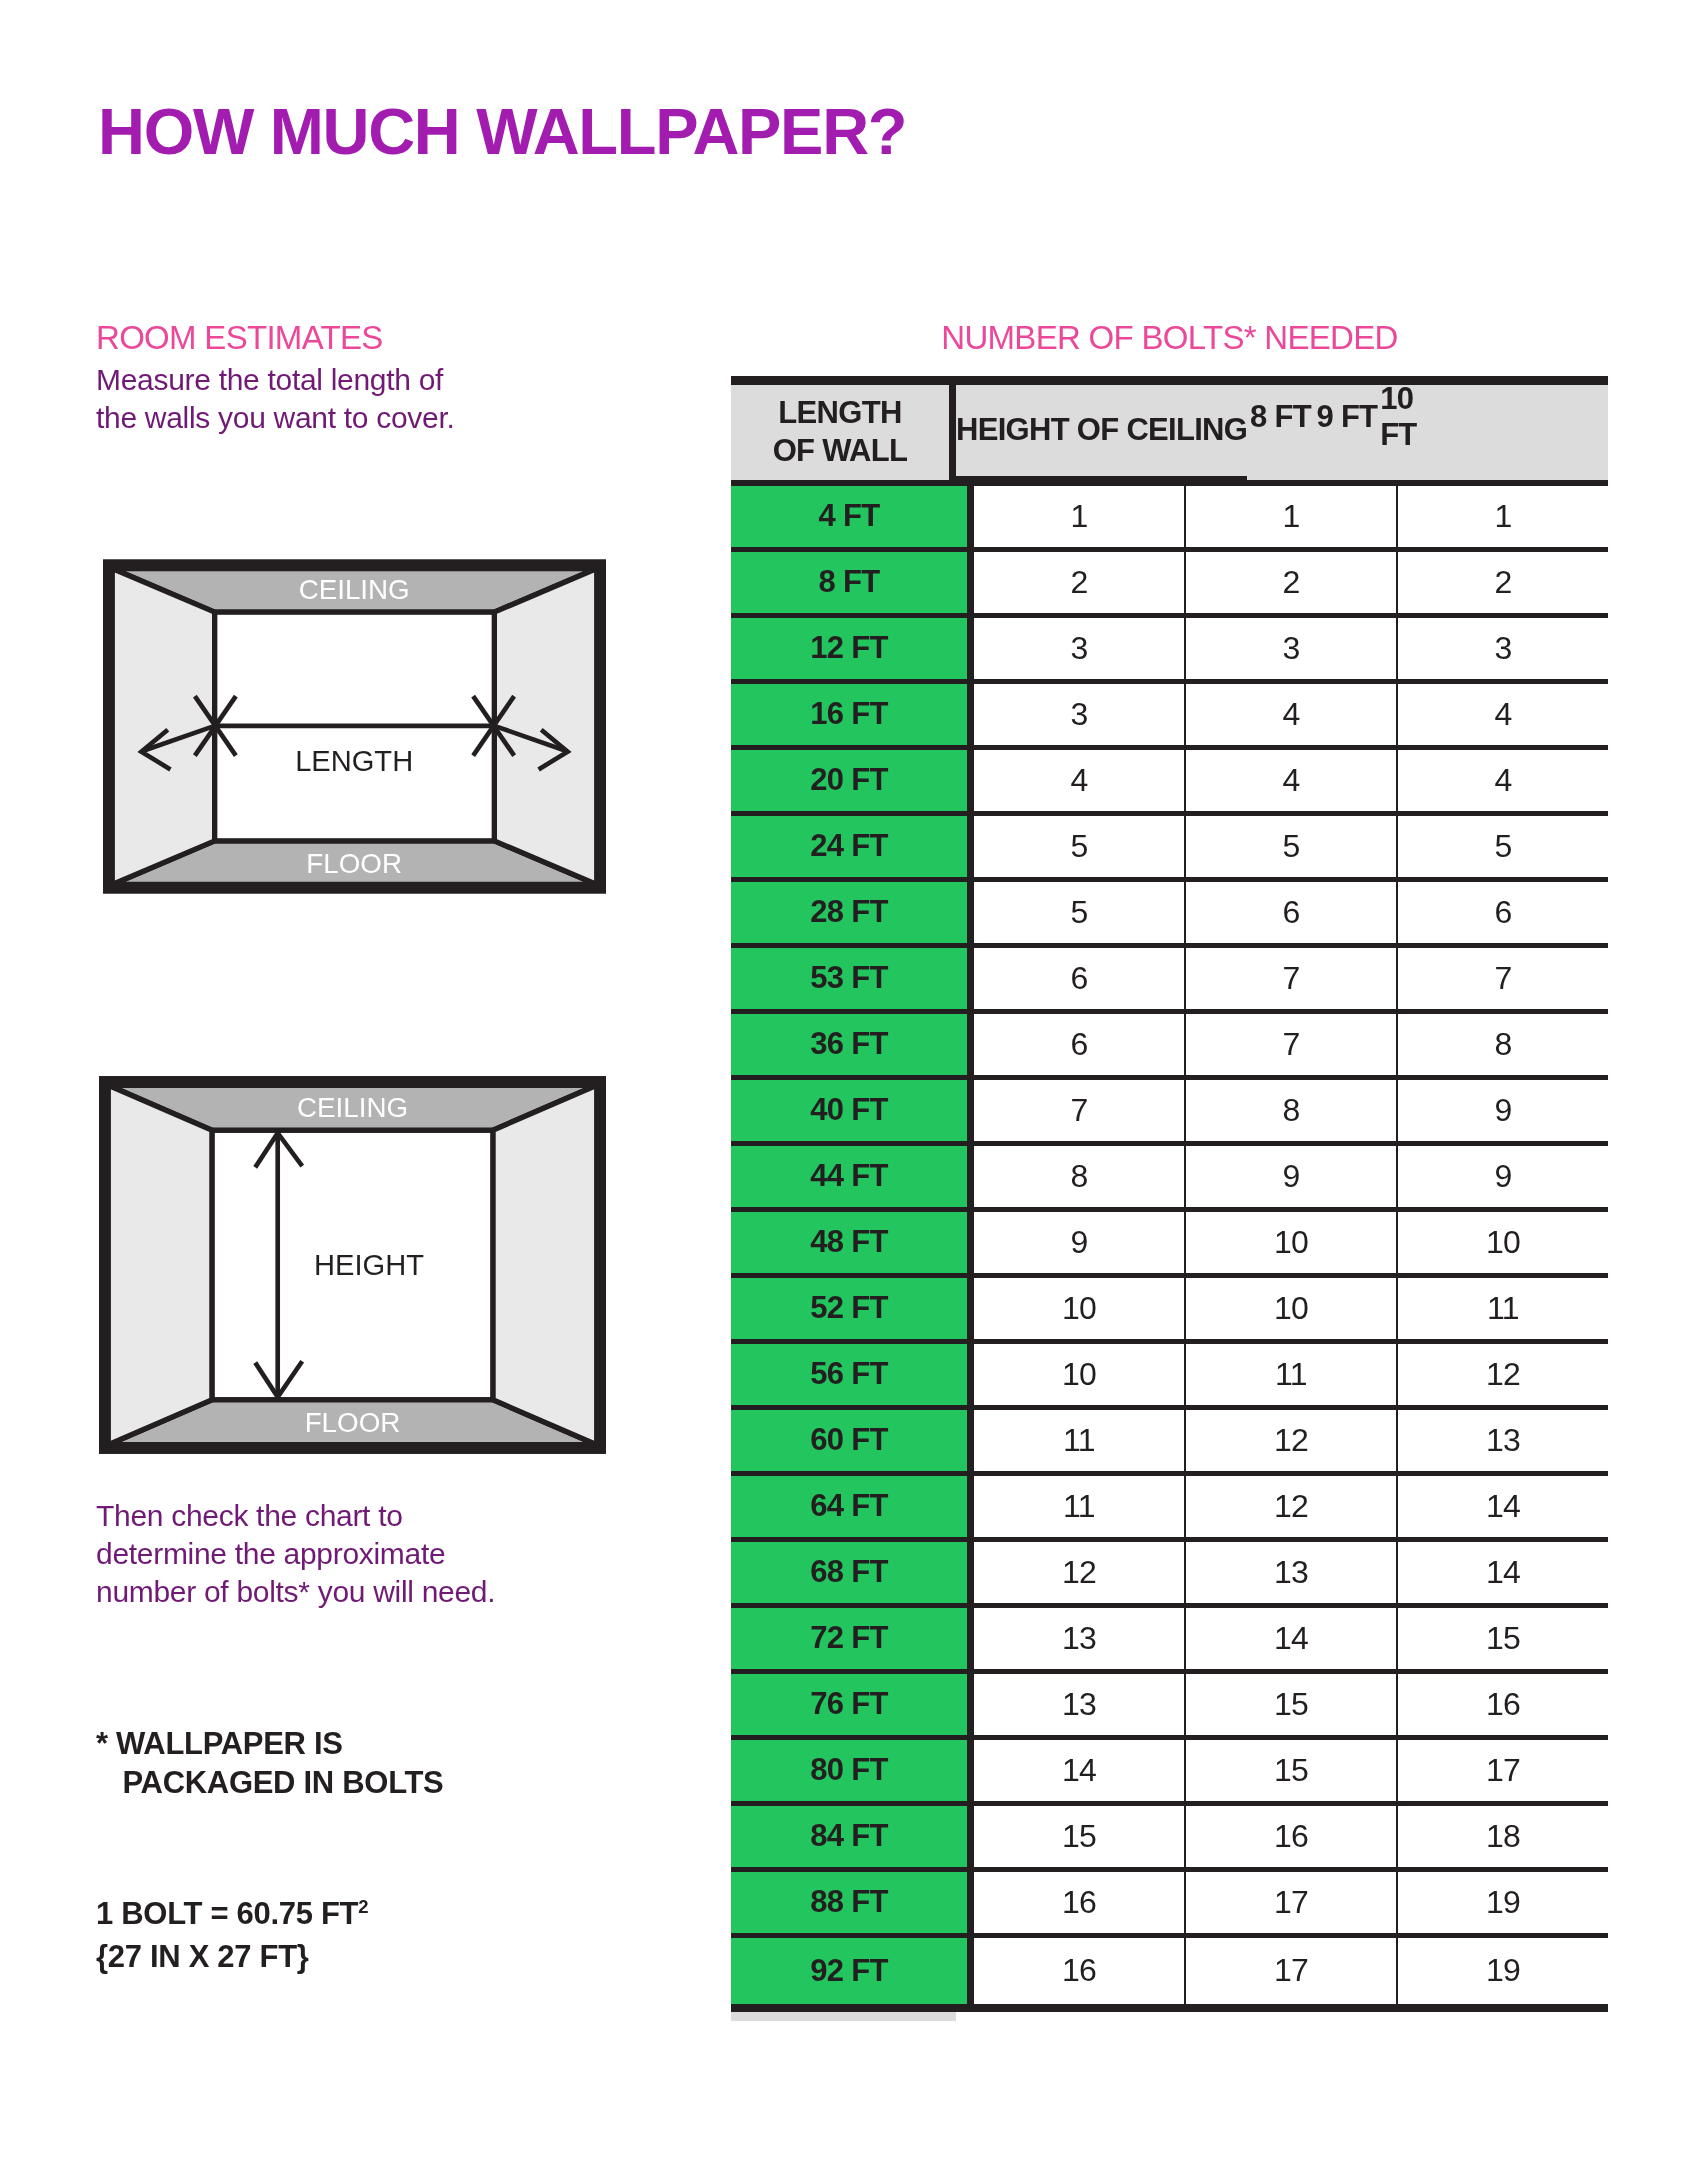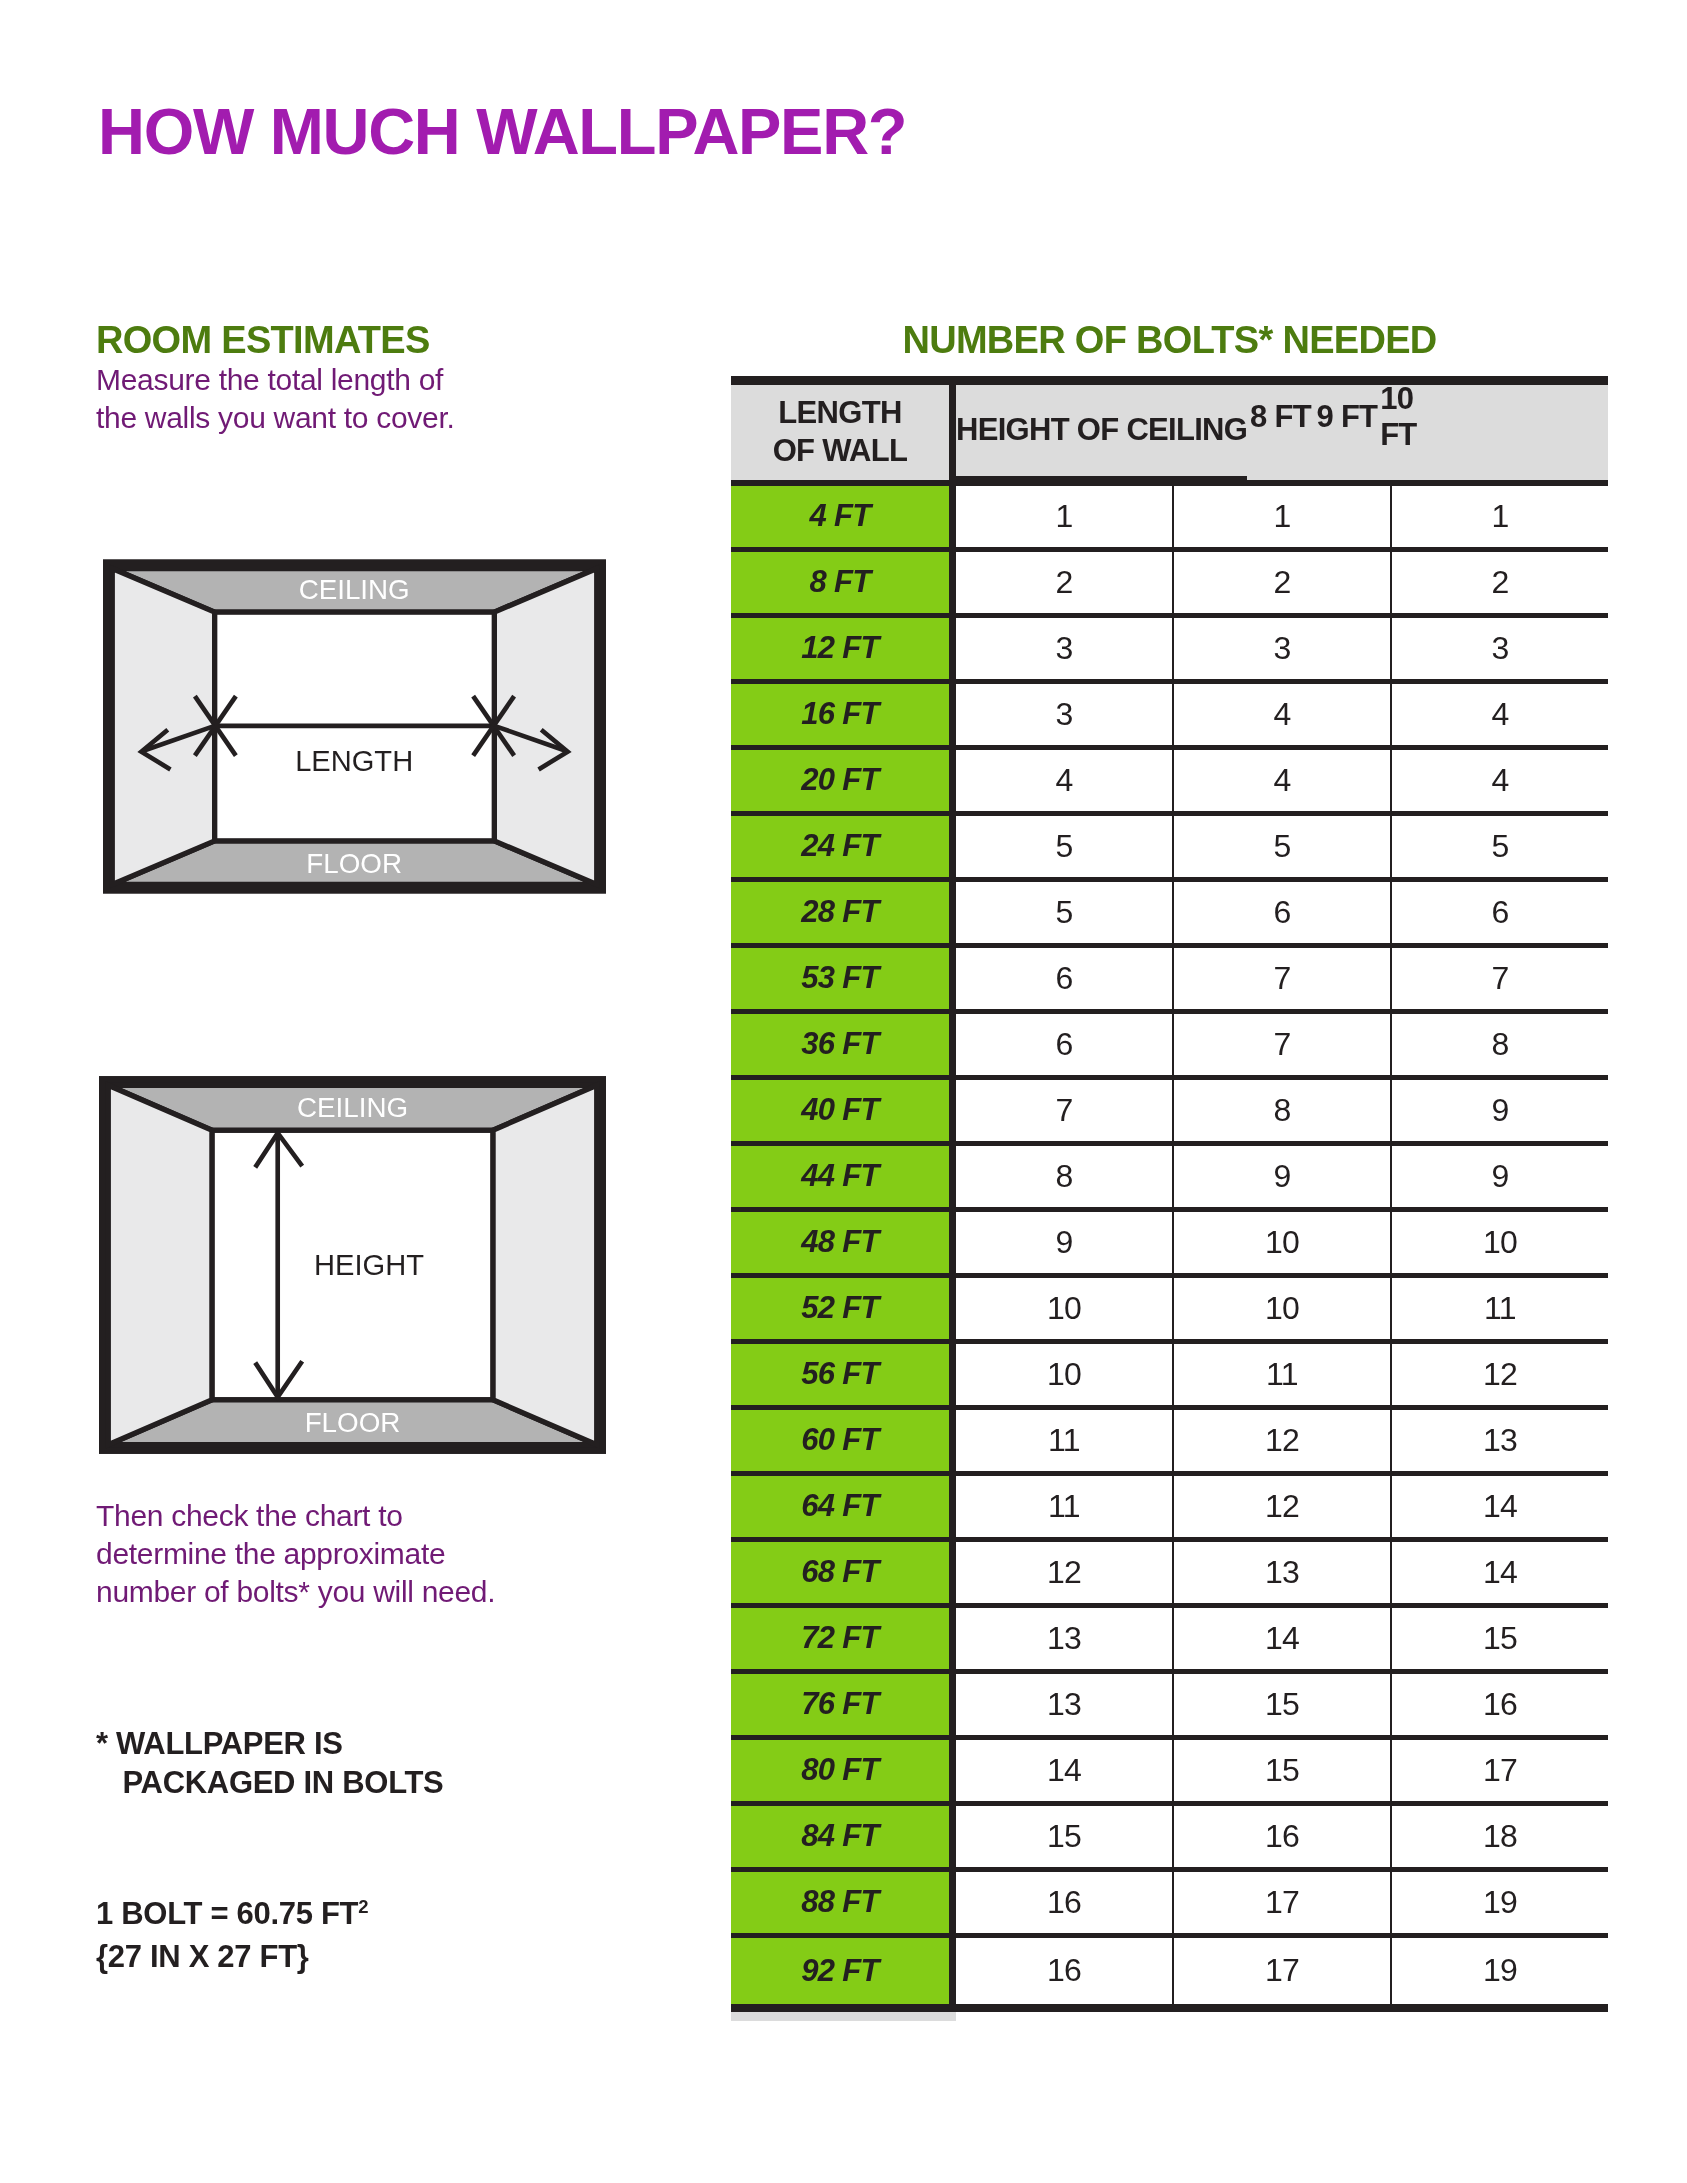--- a/index.html
+++ b/index.html
@@ -11,21 +11,21 @@
     color:#231F20;
     overflow:hidden;
   }
   .abs{position:absolute;}
   .page-title{
     left:98px;top:94px;
     font-size:65px;font-weight:bold;
     color:#a21caf;letter-spacing:-1.3px;white-space:nowrap;
   }
   .section-heading{
-    font-size:38px;font-weight:bold;color:#4d7c0f;letter-spacing:-0.7px;white-space:nowrap;
+    font-size:33px;font-weight:normal;color:#ec4899;letter-spacing:-0.7px;white-space:nowrap;
   }
   .room-heading{left:96px;top:319px;}
   .bolts-heading{left:731px;top:319px;width:877px;text-align:center;}
   .body-text{
     font-size:30px;line-height:1.27;letter-spacing:-0.3px;
     white-space:pre-line;color:#701a75;
   }
   .step1{left:96px;top:361px;}
   .step2{left:96px;top:951px;}
   .step3{left:96px;top:1497px;}
@@ -58,23 +58,23 @@
     font-size:31px;font-weight:bold;letter-spacing:-0.7px;
   }
   .sub-row{height:65px;display:flex;}
   .sub-cell{
     flex:1;display:flex;align-items:center;justify-content:center;
     font-size:31px;font-weight:bold;letter-spacing:-0.7px;
   }
   .t-row{display:flex;height:66px;border-bottom:5.3px solid #231F20;}
   .t-row:last-child{border-bottom:none;}
   .row-label{
-    width:225px;background:#84cc16;border-right:7.3px solid #231F20;
+    width:243px;background:#22c55e;border-right:7.3px solid #231F20;
     display:flex;align-items:center;justify-content:center;
-    font-size:31px;font-weight:bold;letter-spacing:-0.7px;font-style:italic;
+    font-size:31px;font-weight:bold;letter-spacing:-0.7px;
   }
   .row-val{
     flex:1;background:#ffffff;
     display:flex;align-items:center;justify-content:center;
     font-size:32px;letter-spacing:-0.7px;
   }
   .row-val + .row-val{border-left:2px solid #231F20;}
   
   .diagram1{left:103px;top:559px;}
   .diagram2{left:99px;top:1076px;}

